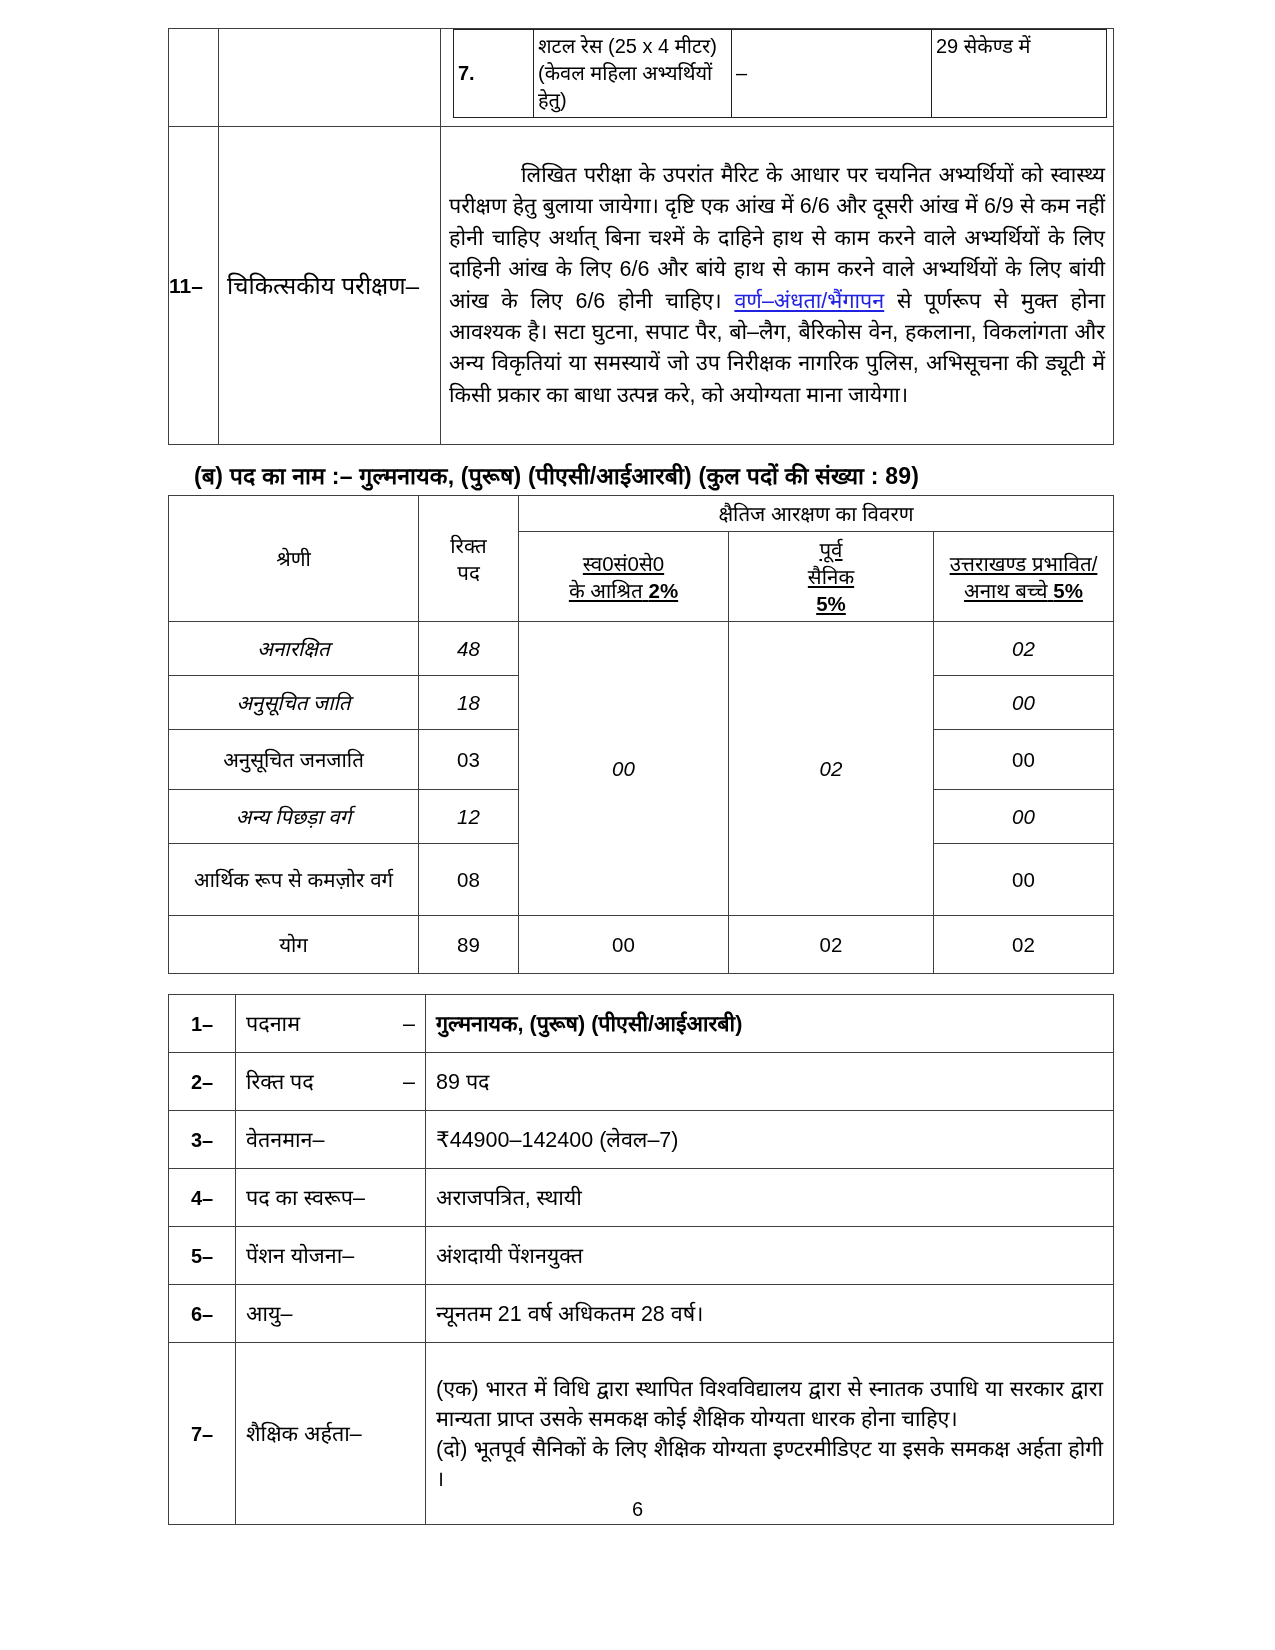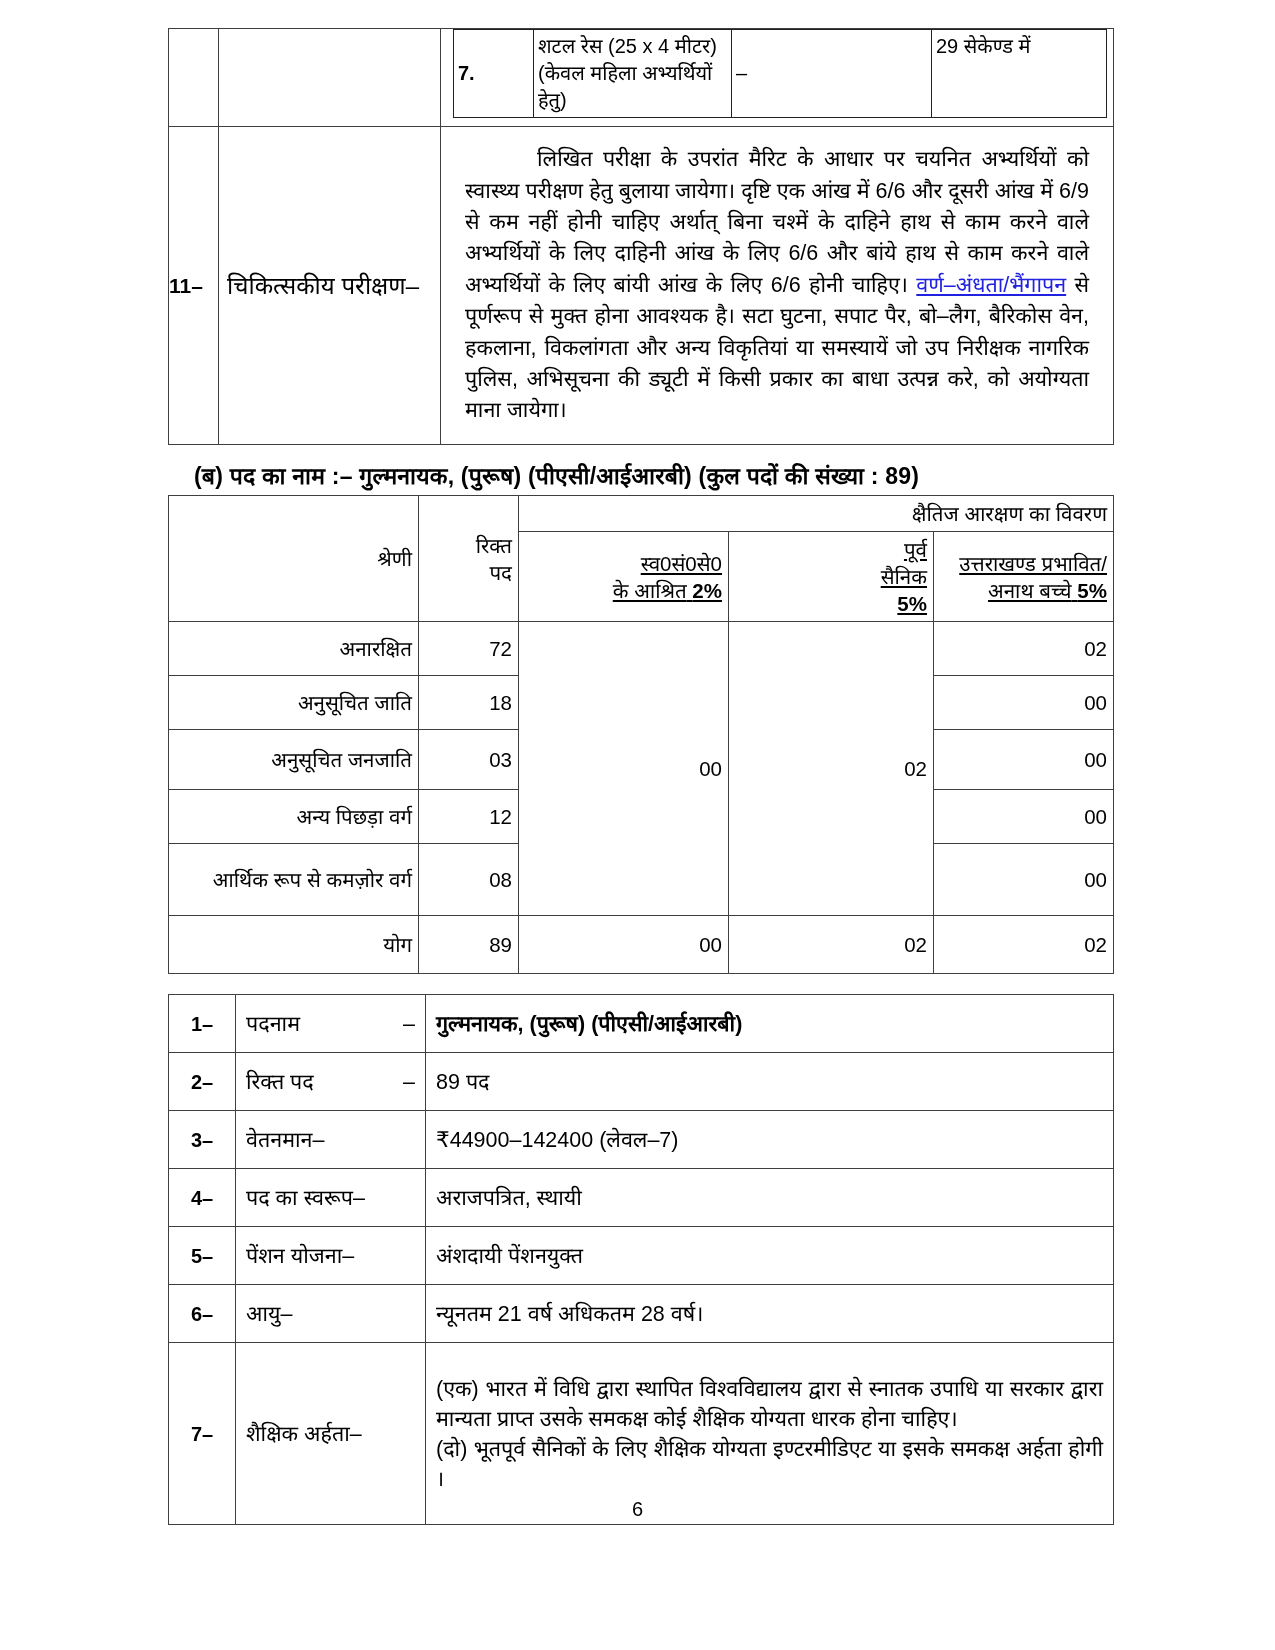--- a/index.html
+++ b/index.html
@@ -17,38 +17,38 @@
   
   .outer-top td { padding:0; }
   .rowA { height:95px; }
   .rowA td { vertical-align:top; }
   .nested-wrap { padding:0 10px 8px 12px; }
   table.nested { border-collapse:collapse; width:653px; table-layout:fixed; }
   table.nested td { border:1.8px solid #222; text-align:left; font-size:20px; line-height:27px; padding:3px 4px; }
   .medical-row { height:318px; }
   .cell-sno { text-align:left; font-size:21px; font-weight:bold; }
   .cell-label { font-size:24px; line-height:30px; padding:6px 8px !important; }
-  .para-cell { padding:2px 24px !important; }
+  .para-cell { padding:2px 8px !important; }
   .para {
     font-size:21.5px; line-height:31.4px; text-align:justify; text-indent:72px;
     text-justify:inter-word;
   }
   .link { text-decoration:underline; cursor:pointer; }
 
   
   .heading {
     margin:14px 0 4px 26px;
     font-size:23px; font-weight:bold; letter-spacing:0.2px;
   }
 
   
-  .res td { text-align:right; font-size:20.5px; line-height:27px; padding:4px 6px; }
+  .res td { text-align:center; font-size:20.5px; line-height:27px; padding:4px 6px; }
   .res .grp { height:32px; }
   .res .sub { height:66px;text-decoration:underline; }
-  .res .r-cat { height:54px; }
+  .res .r-cat { height:54px;font-style:italic; }
   .res .r-cat2 { height:60px; }
   .res .r-tall { height:72px; }
   .res .r-total { height:58px; }
   .pct { font-weight:bold; }
 
   
   .det { margin-top:20px; }
   .det td { font-size:21.5px; line-height:30px; padding:6px 10px; }
   .det .num { text-align:center; font-weight:bold; font-size:20px; }
   .det tr.r { height:58px; }
@@ -138,21 +138,21 @@
         <div>सैनिक</div>
         <div class="pct">5%</div>
       </td>
       <td>
         <div>उत्तराखण्ड प्रभावित/</div>
         <div><span>अनाथ बच्चे</span> <span class="pct">5%</span></div>
       </td>
     </tr>
     <tr class="r-cat">
       <td>अनारक्षित</td>
-      <td>72</td>
+      <td>48</td>
       <td rowspan="5">00</td>
       <td rowspan="5">02</td>
       <td>02</td>
     </tr>
     <tr class="r-cat">
       <td>अनुसूचित जाति</td>
       <td>18</td>
       <td>00</td>
     </tr>
     <tr class="r-cat2">

